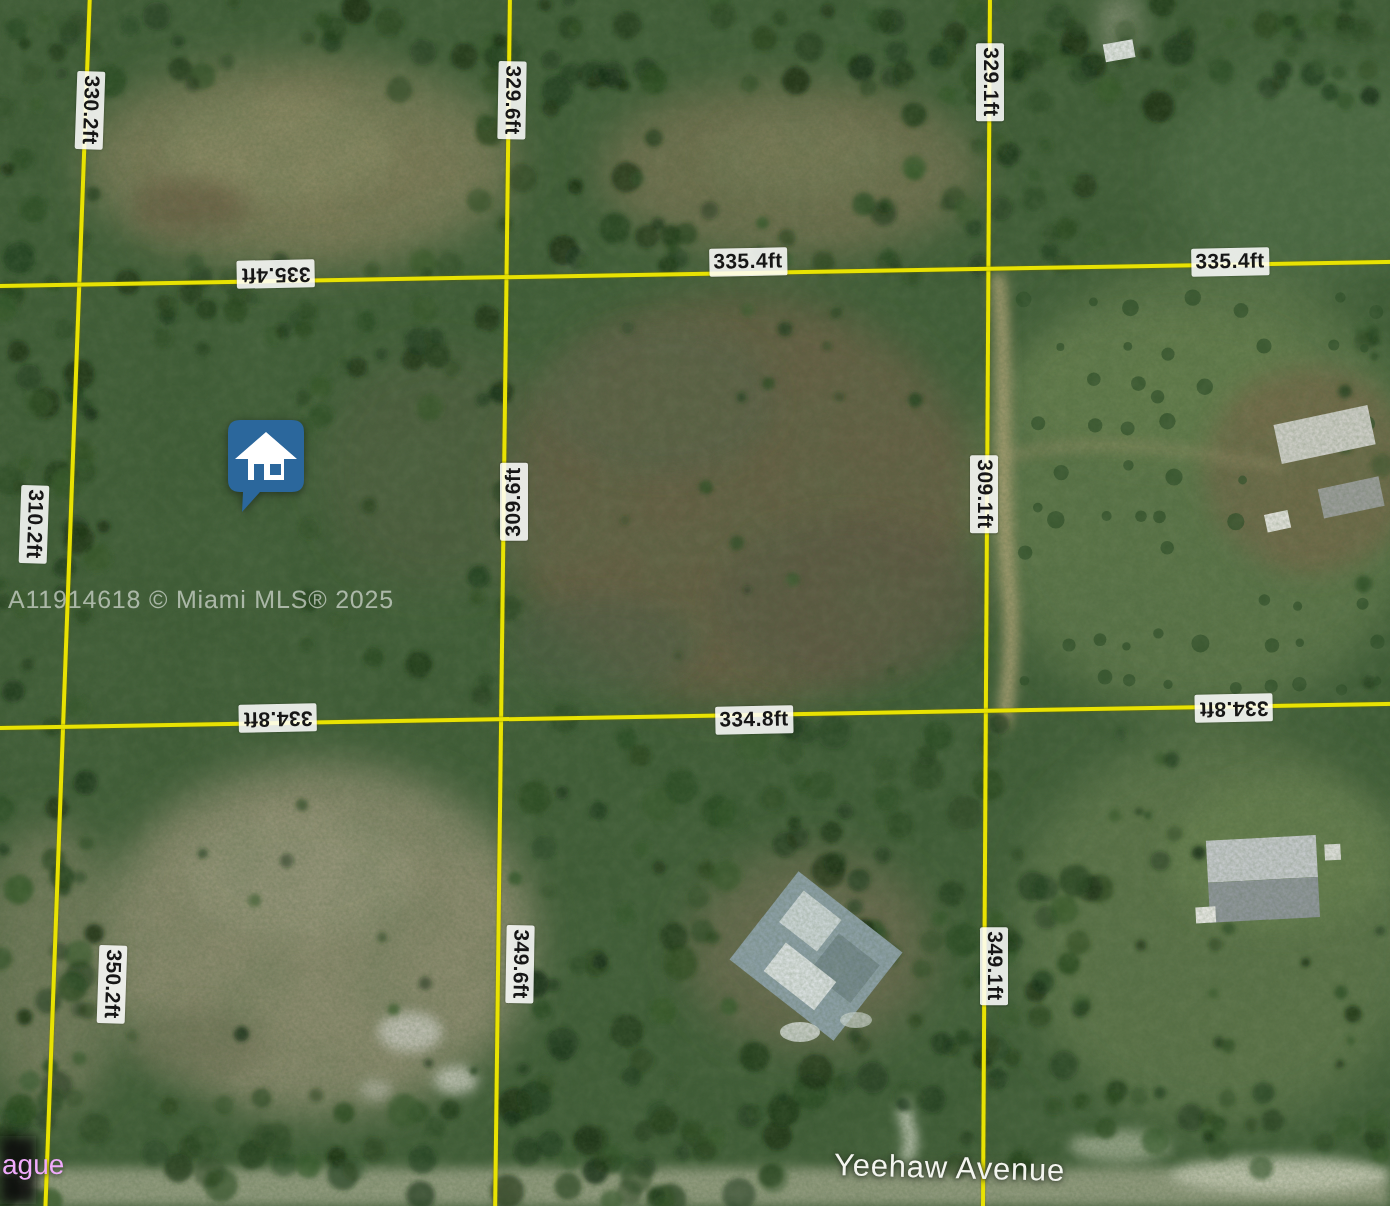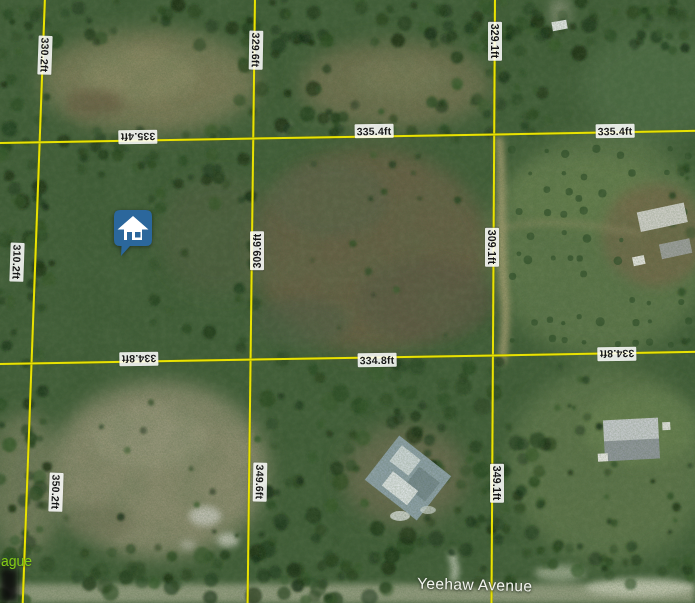--- a/index.html
+++ b/index.html
@@ -28,21 +28,21 @@
   .d11{left:377px;top:360px;transform:translate(-50%,-50%) rotate(-1deg)}
   .d12{left:617px;top:354px;transform:translate(-50%,-50%) rotate(179deg)}
   .d13{left:56px;top:492px;transform:translate(-50%,-50%) rotate(92deg)}
   .d14{left:260px;top:482px;transform:translate(-50%,-50%) rotate(91deg)}
   .d15{left:497px;top:483px;transform:translate(-50%,-50%) rotate(90deg)}
   
   .marker{position:absolute;left:112px;top:208px;width:42px;height:48px;filter:drop-shadow(0 1px 2px rgba(0,0,0,.45));cursor:pointer}
   
   .watermark{position:absolute;left:4px;top:293px;font-size:12.5px;letter-spacing:.4px;color:rgba(236,239,236,.62);z-index:9}
   .street{position:absolute;left:417px;top:576px;font-size:15.5px;color:#f3f5ef;letter-spacing:.4px;transform:rotate(1.5deg);text-shadow:0 1px 3px rgba(40,50,35,.95),0 0 2px rgba(40,50,35,.75);z-index:6}
-  .street-partial{position:absolute;left:1px;top:553px;font-size:14px;color:#84cc16;text-shadow:0 1px 2px rgba(40,50,35,.85);z-index:6}
+  .street-partial{position:absolute;left:1px;top:574px;font-size:14px;color:#f0abfc;text-shadow:0 1px 2px rgba(40,50,35,.85);z-index:6}
 </style>
 </head>
 <body>
 
 <div id="map">
 
   <svg id="terrain" width="695" height="603" viewBox="0 0 695 603">
     <defs>
       <filter id="b1" x="-20%" y="-20%" width="140%" height="140%">
           <feGaussianBlur stdDeviation="1.1"></feGaussianBlur>
@@ -845,15 +845,16 @@
 
   <svg class="marker" viewBox="0 0 42 48">
     <path d="M8,2 H34 Q40,2 40,8 V32 Q40,38 34,38 H18 L9,48 L9.5,38 H8 Q2,38 2,32 V8 Q2,2 8,2 Z" fill="#2b679c"></path>
     <g>
       <path d="M21 8 L5.5 21.5 H12 V32 H30 V21.5 H36.5 Z" fill="#ffffff"></path>
       <rect x="15" y="24" width="5" height="8" fill="#2b679c"></rect>
       <rect x="23" y="24" width="5.5" height="5.5" fill="#2b679c"></rect>
     </g>
   </svg>
 
+  <div class="watermark">A11914618 © Miami MLS® 2025</div>
   <div class="street">Yeehaw Avenue</div>
   <div class="street-partial">ague</div>
 </div>
 
 </body></html>

